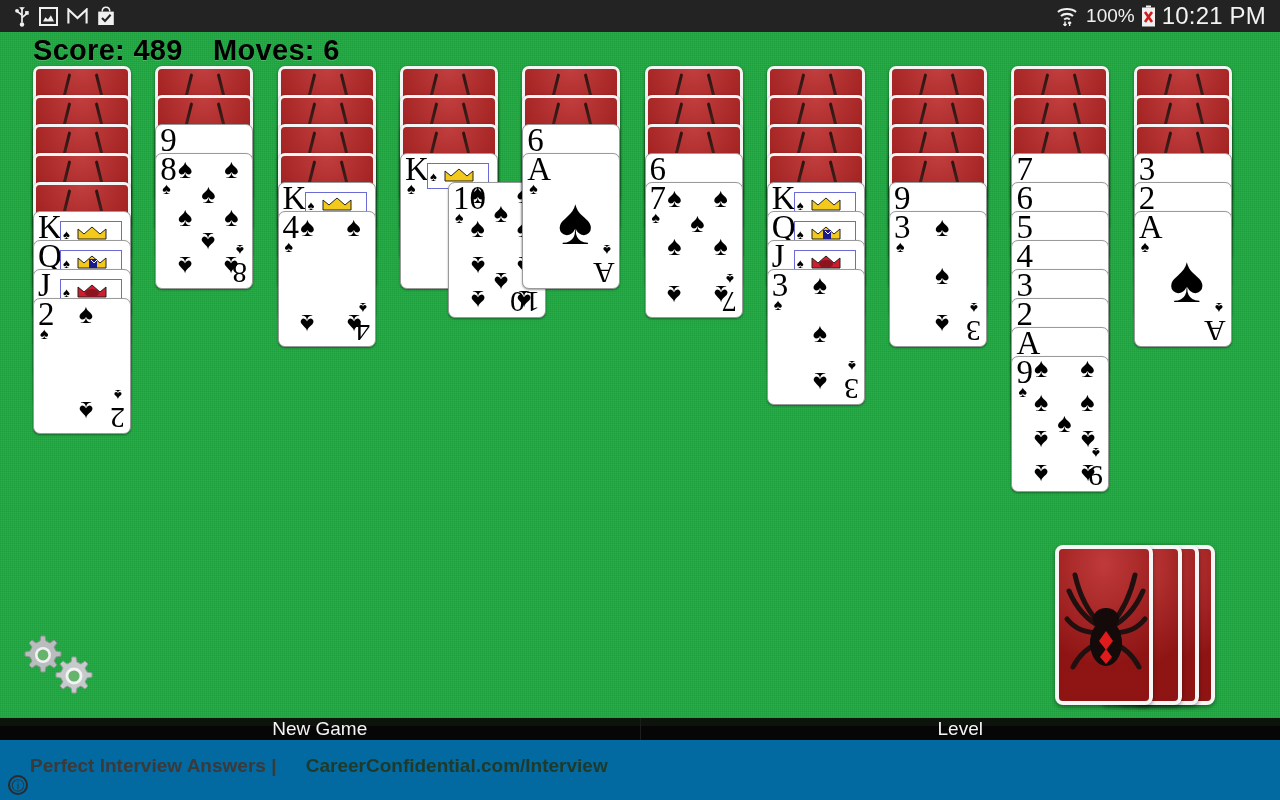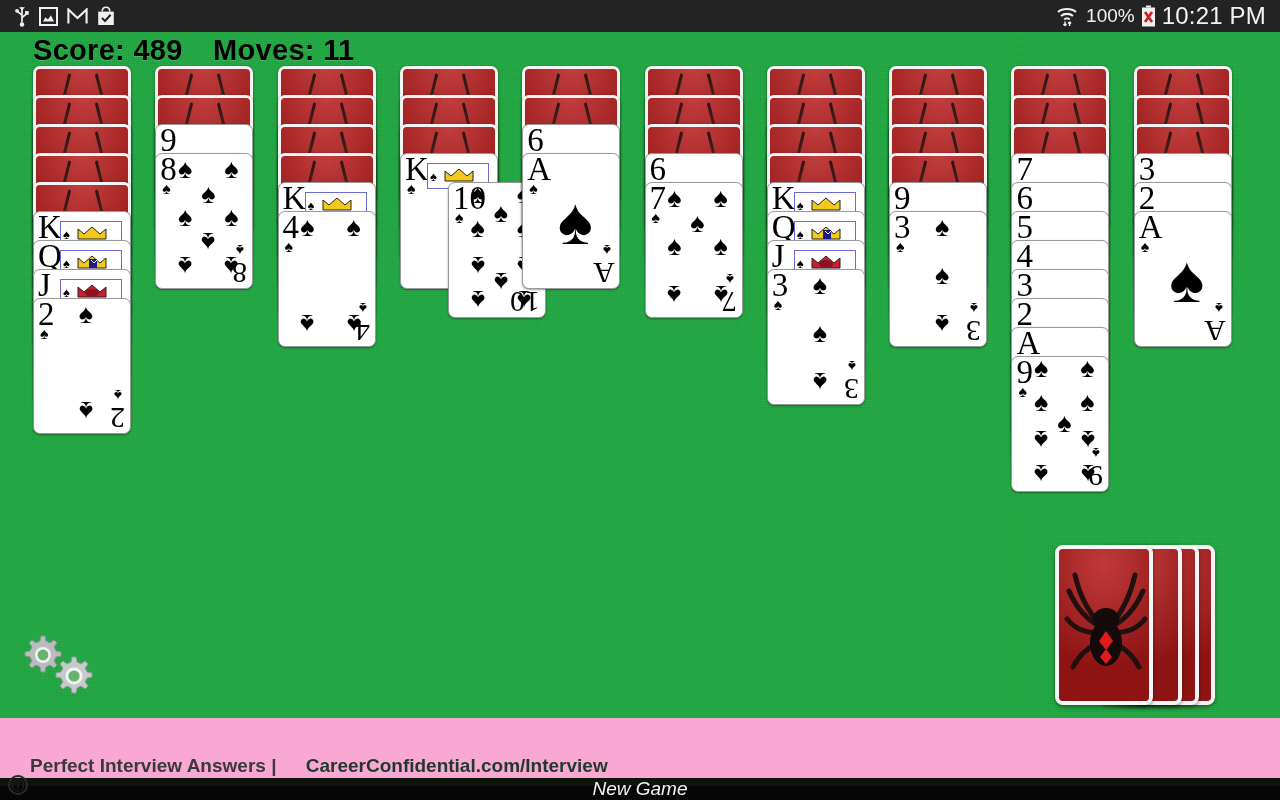--- a/index.html
+++ b/index.html
@@ -161,24 +161,23 @@
   }
   .spider { position: absolute; left: 2px; top: 4px; width: 90px; height: 148px; }
 
   
   .gears { position: absolute; left: 14px; top: 600px; width: 86px; height: 62px; }
 
   
   .menubar {
     position: absolute; left: 0; top: 718px;
     width: 1280px; height: 82px;
-    background: #f9a8d4;
-    display: flex; align-items: flex-end;
+    background: #0369a1;
+    display: flex; align-items: flex-start;
     z-index: 40;
-    font-style: italic;
   }
   .menuitem {
     flex: 1 1 0; position: relative;
     display: flex; flex-direction: column; align-items: center; justify-content: center;
     color: #f4f4f4; font-size: 19px;
     border-right: 1px solid #1d1d1d;
     background: linear-gradient(#0c140c 0 8px, #060606 8px);
   }
   .menuitem:last-child { border-right: none; }
   .menuitem.more { gap: 2px; }
@@ -265,21 +264,21 @@
         </svg>
       </span>
       <span class="sb-clock">10:21 PM</span>
     </div>
   </div>
 
   <div class="board">
 
     <div class="scoreline">
       <span>Score: 489</span>
-      <span>Moves: 11</span>
+      <span>Moves: 6</span>
     </div>
 
     <div class="columns" id="columns">
         <div class="col" style="left: 33px; height: 368px;">
           <div class="card down" style="top: 0px;">
             <div class="sheen"></div>
             <div class="legs">
               <i class="leg l"></i>
               <i class="leg r"></i>
             </div>
@@ -851,20 +850,23 @@
           <circle cx="60" cy="44" r="5.6" fill="#65b36c"></circle>
         </svg>
       </span>
     </div>
   </div>
 
   <div class="menubar">
     <div class="menuitem">
       <span>New Game</span>
     </div>
+    <div class="menuitem">
+      <span>Level</span>
+    </div>
   </div>
 
   <div class="watermark">
     <span>Perfect Interview Answers</span>
     <span>|</span>
     <span class="url">CareerConfidential.com/Interview</span>
   </div>
   <div class="wm-info">ⓘ</div>
 
 </div>

